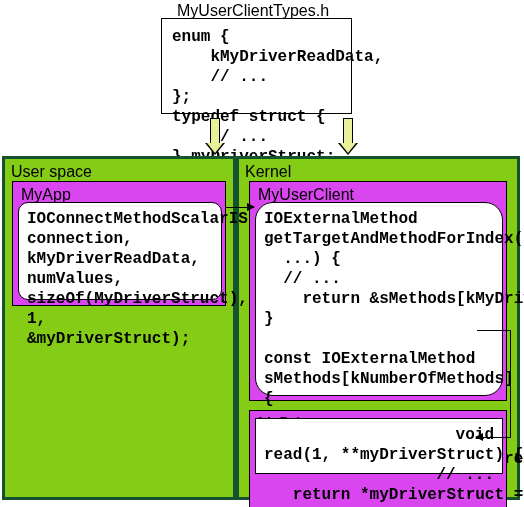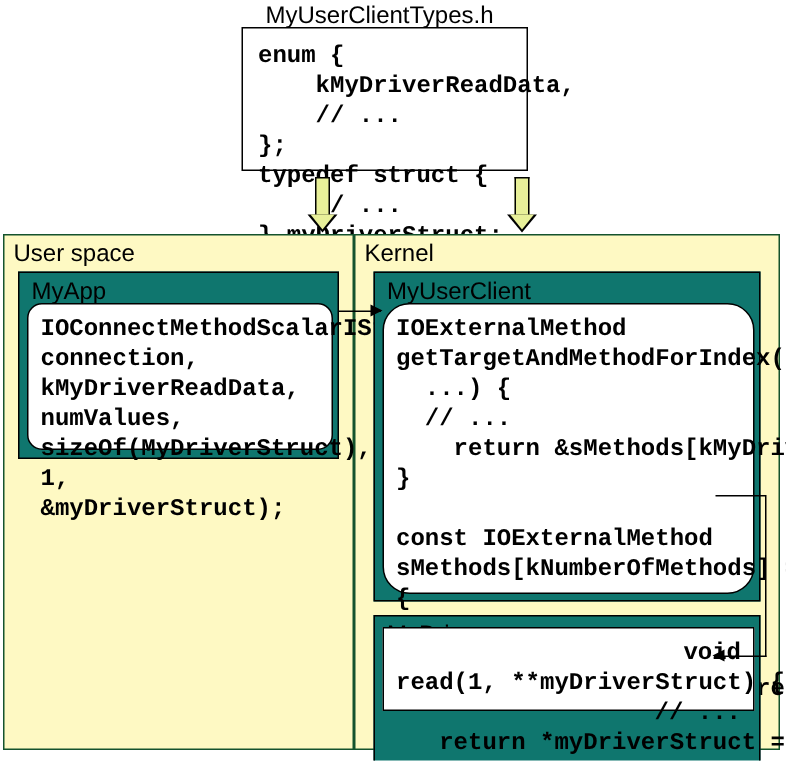--- a/index.html
+++ b/index.html
@@ -19,28 +19,28 @@
 
   
   .hdr-label { position: absolute; left: 177px; top: 2px; }
   .hdr-box {
     position: absolute; left: 161px; top: 18px; width: 191px; height: 96px;
     border: 1px solid #000; background: #fff; padding: 8px 10px;
   }
 
   
   .zone {
-    position: absolute; border: 1px solid #14532d; background: #fef9c3; text-align: right;
+    position: absolute; border: 3px solid #14532d; background: #84cc16; text-align: right;
   }
   .userspace { left: 2px; top: 156px; width: 234px; height: 344px; }
   .kernel    { left: 236px; top: 156px; width: 284px; height: 344px; }
   .zone-label { position: absolute; left: 6px; top: 4px; }
 
   
-  .panel { position: absolute; border: 1px solid #000; background: #0f766e; }
+  .panel { position: absolute; border: 1px solid #000; background: #d946ef; }
   .panel-label { position: absolute; left: 8px; top: 4px; }
   .codebox {
     position: absolute; border: 1px solid #000; background: #fff;
     padding: 6px 8px;
   }
 
   .myapp { left: 12px; top: 181px; width: 214px; height: 125px; }
   .myapp .codebox { left: 5px; top: 20px; width: 204px; height: 98px; border-radius: 10px; }
 
   .myuc  { left: 249px; top: 181px; width: 258px; height: 220px; }

